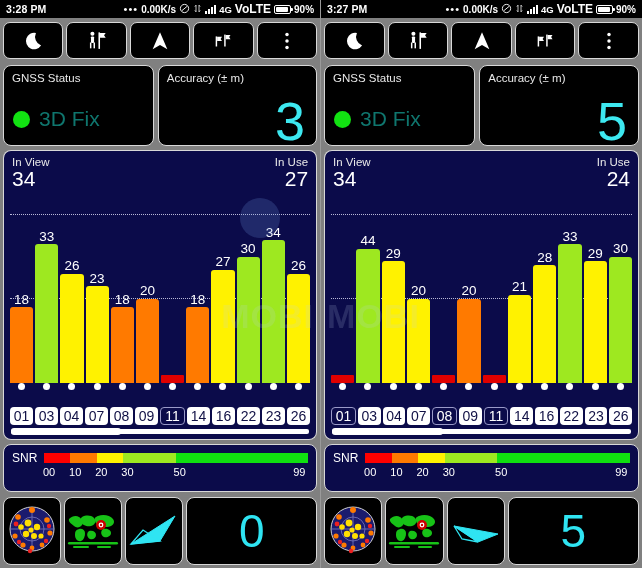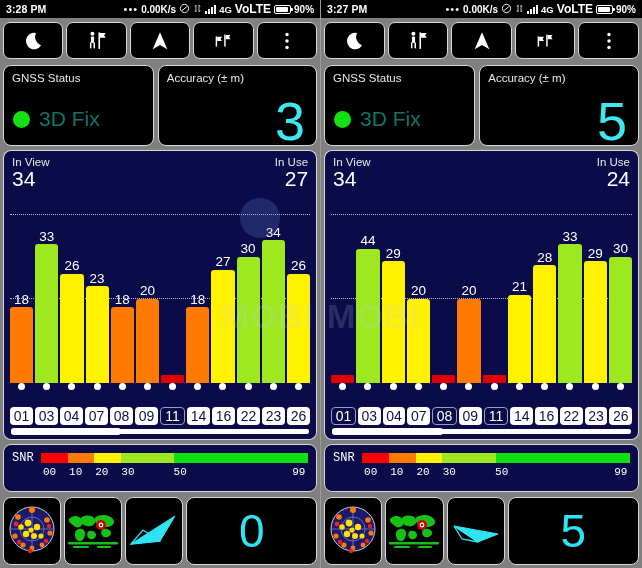--- a/index.html
+++ b/index.html
@@ -145,21 +145,21 @@
   .wm-badge {
     position: absolute; right: 36px; top: 4px;
     width: 40px; height: 40px; border-radius: 50%;
     background: rgba(120,165,235,0.20);
   }
 
   
   .snrbox {
     margin: 4px 3px 2px; background: #0b0b4a;
     border: 1px solid #d8d8d8; border-radius: 8px;
-    padding: 6px 8px 5px; flex: 0 0 48px; font-family: Liberation Mono, monospace;
+    padding: 6px 8px 5px; flex: 0 0 48px;
   }
   .snr-row { display: flex; align-items: center; gap: 7px; }
   .snr-lbl { color: #fff; font-size: 12px; }
   .snr-grad {
     flex: 1; height: 10px;
     background: linear-gradient(to right,
       #ff0000 0%, #ff0000 10%,
       #ff7a00 10%, #ff7a00 20%,
       #fff200 20%, #fff200 30%,
       #9ee820 30%, #9ee820 50%,

